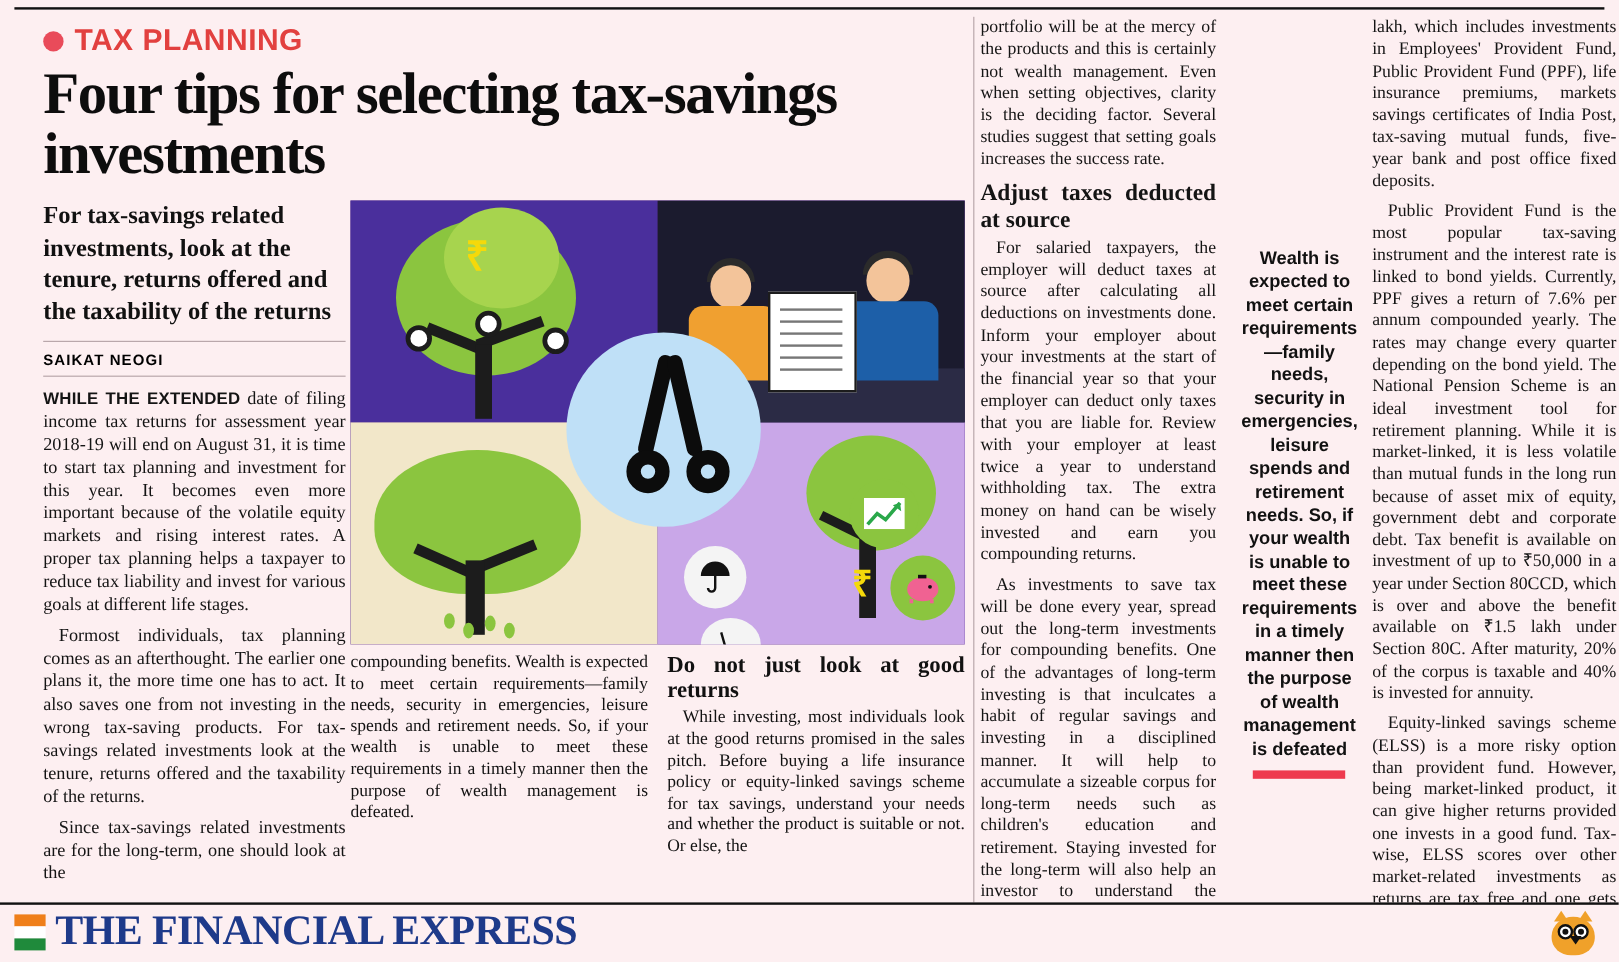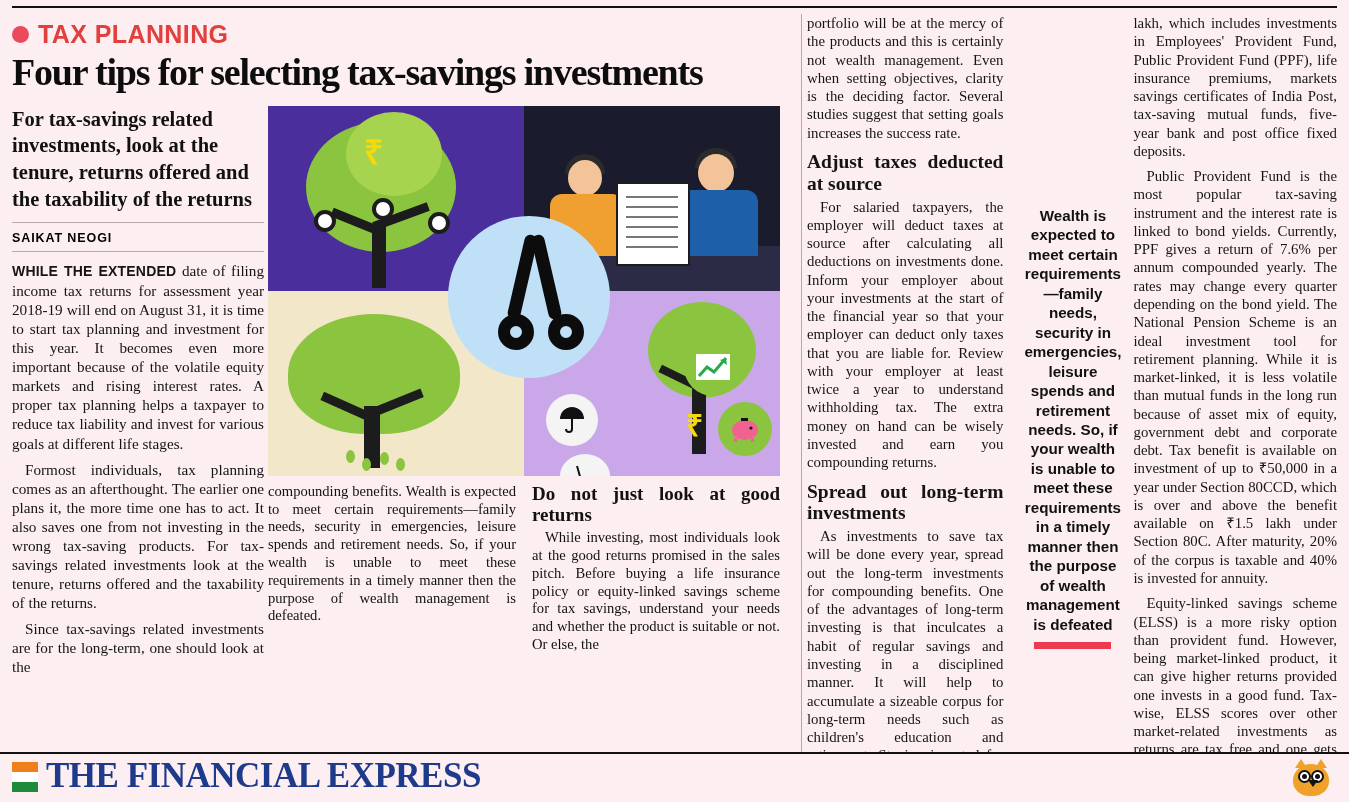--- a/index.html
+++ b/index.html
@@ -18,42 +18,42 @@
   }
   
   .rule-top{
     position:absolute;left:12px;right:12px;top:6px;height:2px;background:#111;
   }
   
   .body-wrap{
     position:absolute;left:12px;top:14px;width:1325px;height:740px;
     display:flex;
   }
-  .left-zone{width:795px;position:relative;}
+  .left-zone{width:795px;position:relative;margin-left:24px;}
   .right-zone{width:530px;position:relative;display:flex;}
   .vsep{
     position:absolute;top:0;bottom:0;width:1px;background:#b9a7ab;
   }
   
   .kicker{
     display:flex;align-items:center;gap:9px;
     margin:6px 0 2px 0;
   }
   .kicker .dot{
     width:17px;height:17px;border-radius:50%;background:#e94b5a;display:block;
   }
   .kicker .ktext{
     font-family:"Liberation Sans", sans-serif;
     font-weight:bold;font-size:25px;letter-spacing:.4px;color:#e2403f;
   }
   
   h1.headline{
     font-family:"Liberation Serif", serif;
     font-weight:bold;
-    font-size:38px;
+    font-size:49px;
     line-height:1.02;
     letter-spacing:-1.2px;
     margin:4px 0 0 0;
     color:#0d0d0d;
     max-width:790px;
   }
   
   .mid{
     display:flex;margin-top:14px;
   }
@@ -302,21 +302,20 @@
     </div>
 
     <div class="right-zone">
       <div class="vsep" style="left:-6px;"></div>
 
       <div class="rcol">
         <div class="bodytext">
           <p class="first">portfolio will be at the mercy of the products and this is certainly not wealth management. Even when setting objectives, clarity is the deciding factor. Several studies suggest that setting goals increases the success rate.</p>
           <div class="rsub">Adjust taxes deducted at source</div>
           <p>For salaried taxpayers, the employer will deduct taxes at source after calculating all deductions on investments done. Inform your employer about your investments at the start of the financial year so that your employer can deduct only taxes that you are liable for. Review with your employer at least twice a year to understand withholding tax. The extra money on hand can be wisely invested and earn you compounding returns.</p>
-          <div class="rsub">Spread out long-term investments</div>
           <p>As investments to save tax will be done every year, spread out the long-term investments for compounding benefits. One of the advantages of long-term investing is that inculcates a habit of regular savings and investing in a disciplined manner. It will help to accumulate a sizeable corpus for long-term needs such as children's education and retirement. Staying invested for the long-term will also help an investor to understand the market cycles and can be used later to one's advantage by booking profits.</p>
 
         </div>
       </div>
 
       <div class="rcol" style="width:150px;padding:0 6px;">
         <div style="height:190px"></div>
         <div class="pullquote">Wealth is expected to meet certain requirements—family needs, security in emergencies, leisure spends and retirement needs. So, if your wealth is unable to meet these requirements in a timely manner then the purpose of wealth management is defeated</div>
         <div class="pq-underline"></div>
       </div>

